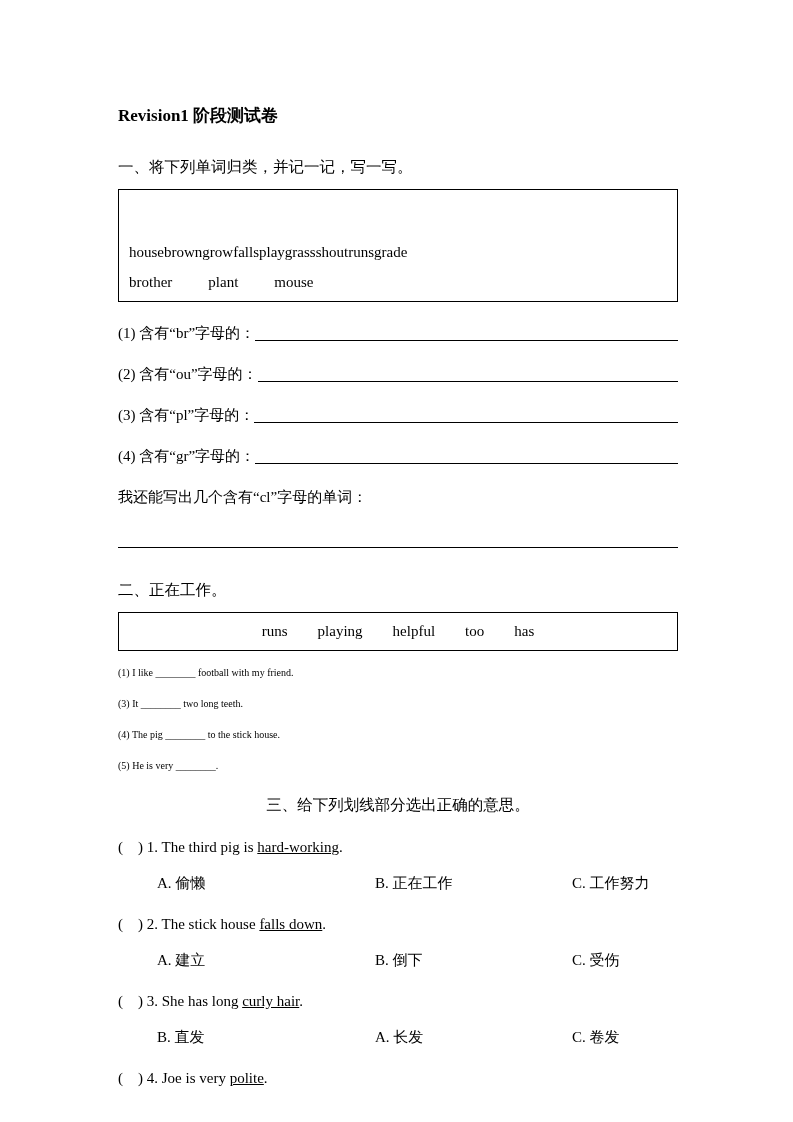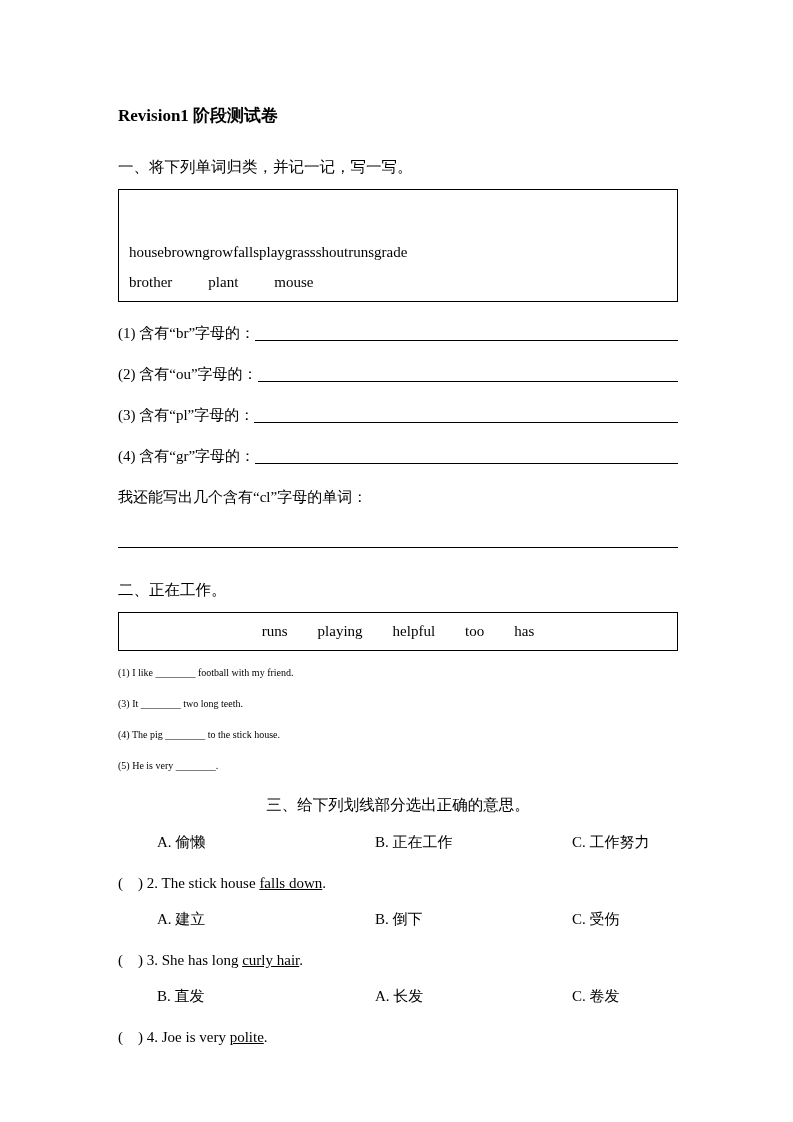--- a/index.html
+++ b/index.html
@@ -158,20 +158,23 @@
       <span>has</span>
     </div>
 
     <div class="sentence">(1) I like ________ football with my friend.</div>
     <div class="sentence">(3) It ________ two long teeth.</div>
     <div class="sentence">(4) The pig ________ to the stick house.</div>
     <div class="sentence">(5) He is very ________.</div>
 
     <div class="heading sec3-heading">三、给下列划线部分选出正确的意思。</div>
 
+    <div class="question">
+      <span>(　) 1. The third pig is </span><span class="underlined">hard-working</span><span>.</span>
+    </div>
     <div class="options">
       <span>A.  偷懒</span>
       <span>B.  正在工作</span>
       <span>C.  工作努力</span>
     </div>
 
     <div class="question">
       <span>(　) 2. The stick house </span><span class="underlined">falls down</span><span>.</span>
     </div>
     <div class="options">

